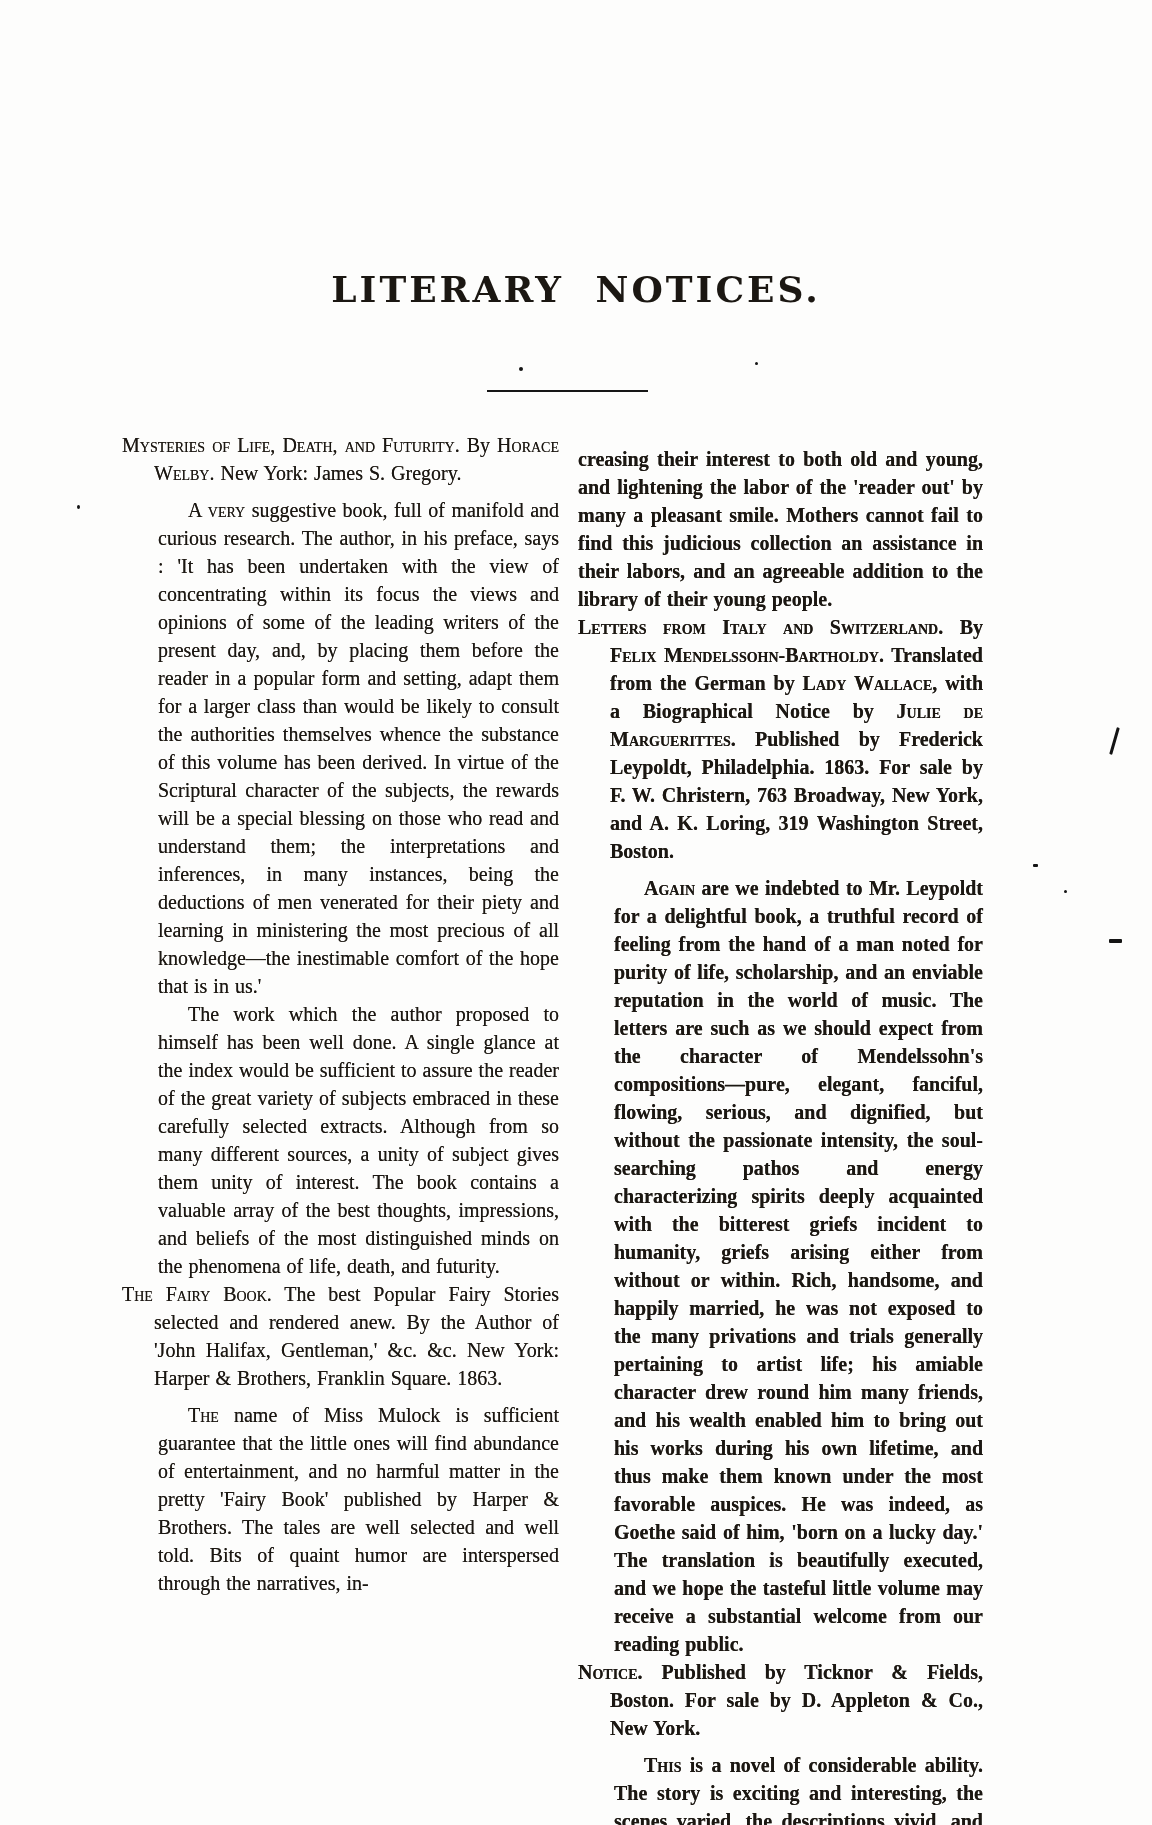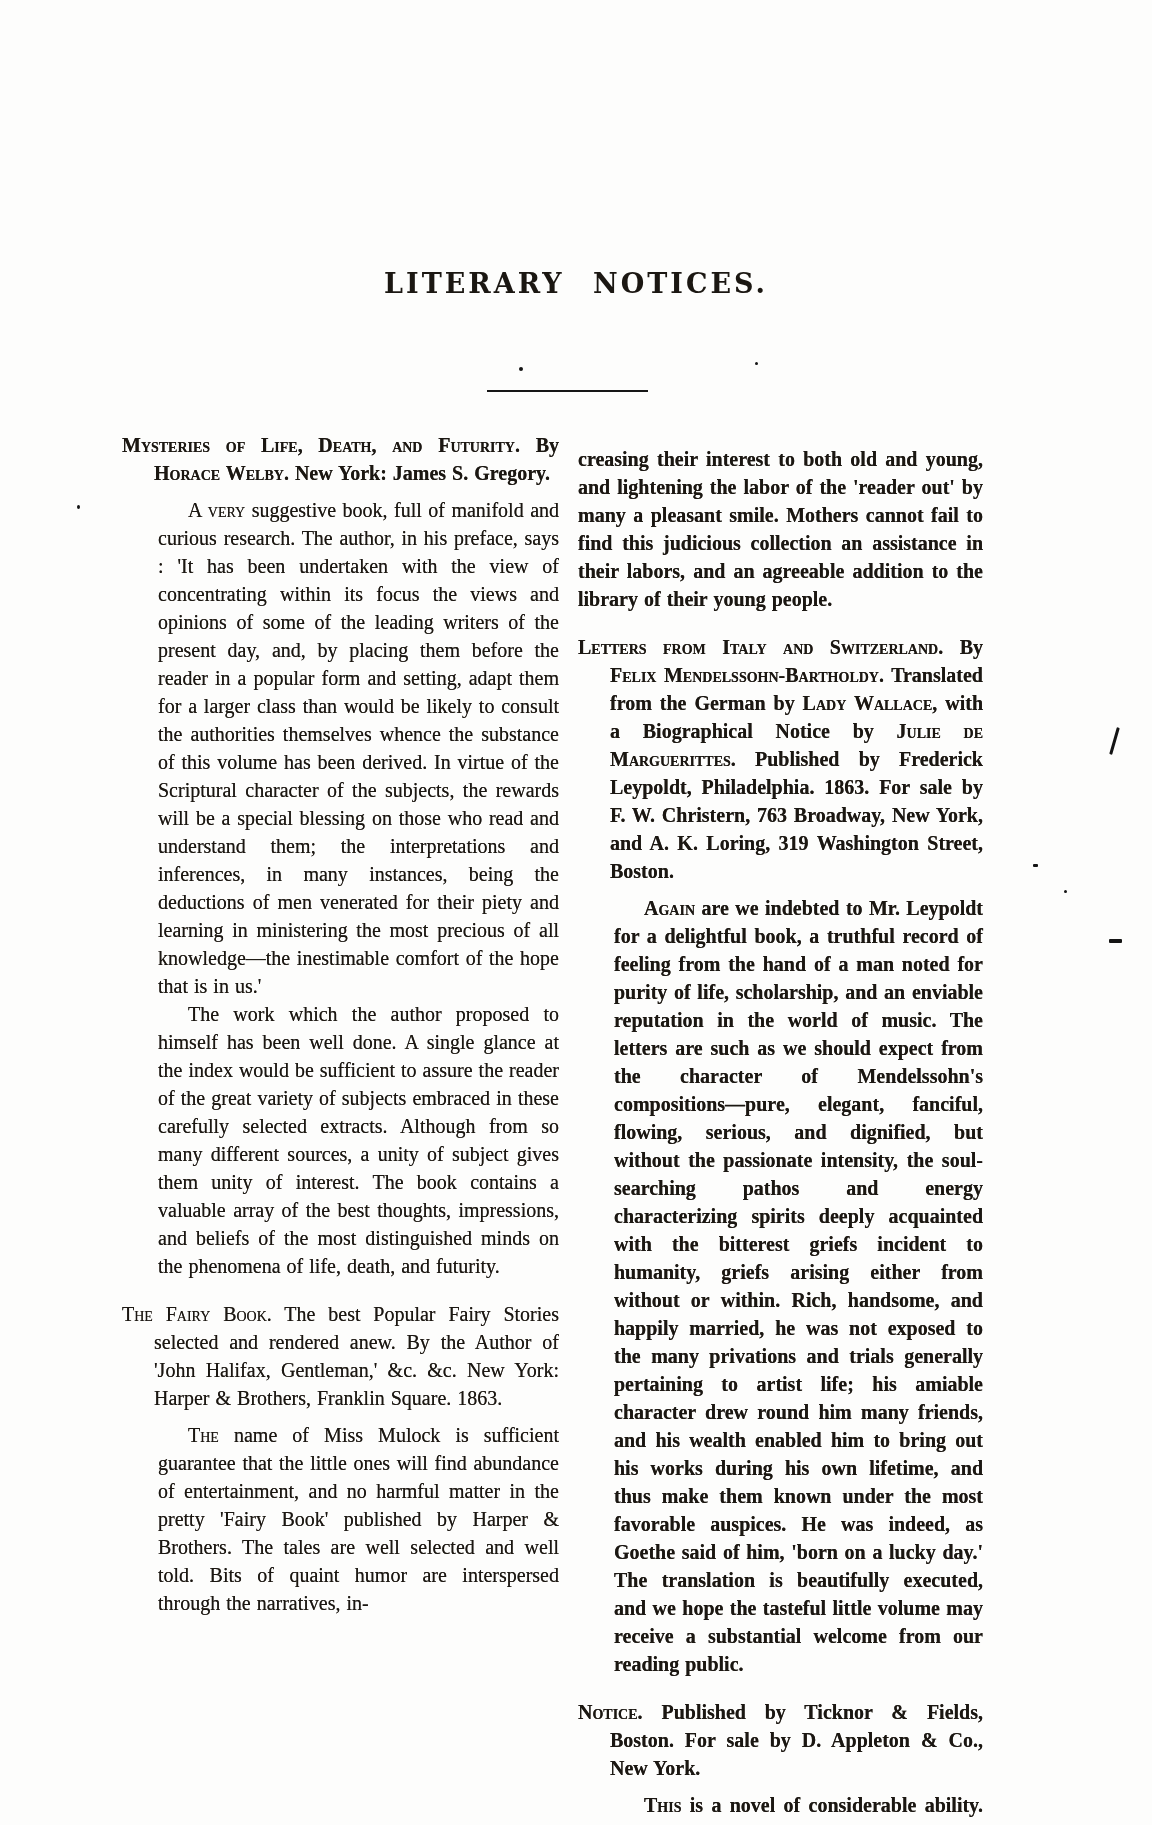--- a/index.html
+++ b/index.html
@@ -4,42 +4,42 @@
 <style>
   html,body{margin:0;padding:0;}
   body{
     width:1152px;height:1825px;position:relative;overflow:hidden;
     background:#fdfdfc;color:#1b1712;
     font-family:"Liberation Serif", serif;
   }
   .title{
     position:absolute;top:268px;left:0;width:100%;margin:0;
     text-align:center;font-family:"DejaVu Serif", serif;
-    font-weight:700;font-size:27px;letter-spacing:3px;word-spacing:16px;
+    font-weight:700;font-size:36px;letter-spacing:3px;word-spacing:16px;
   }
   .divider{
     position:absolute;top:390px;left:487px;width:161px;height:2px;
     background:#161616;
   }
   .columns{
     position:absolute;top:431px;left:122px;width:861px;
     display:flex;gap:19px;align-items:flex-start;
   }
   .col{
     font-size:20px;line-height:28px;text-align:justify;
     word-spacing:1px;
     text-shadow:0 0 0.5px rgba(25,18,10,0.75);
   }
   .col-left{width:437px;}
   .col-right{width:405px;padding-top:14px;font-weight:bold;}
   p{margin:0;}
   .para{text-indent:30px;margin-left:36px;}
   .para-cont{text-indent:0;}
-  .heading{padding-left:32px;text-indent:-32px;margin-top:20px;margin-bottom:9px;}
-  .heading-first{margin-top:0;font-weight:bold;}
+  .heading{padding-left:32px;text-indent:-32px;margin-bottom:9px;}
+  .heading-first{margin-top:0;}
   .sc{font-variant:small-caps;}
   .artifact{position:absolute;background:#141414;}
   #art-slash{left:1113px;top:727px;width:3px;height:28px;transform:rotate(16deg);border-radius:1px;}
   #art-dash{left:1109px;top:939px;width:13px;height:4px;border-radius:1px;}
   #art-dash2{left:1033px;top:864px;width:5px;height:3px;border-radius:1px;}
   #art-dot1{left:519px;top:367px;width:4px;height:4px;border-radius:50%;}
   #art-dot2{left:755px;top:362px;width:3px;height:3px;border-radius:50%;}
   #art-dot3{left:77px;top:505px;width:3px;height:4px;border-radius:50%;}
   #art-dot4{left:1064px;top:890px;width:3px;height:3px;border-radius:50%;}
 </style>

